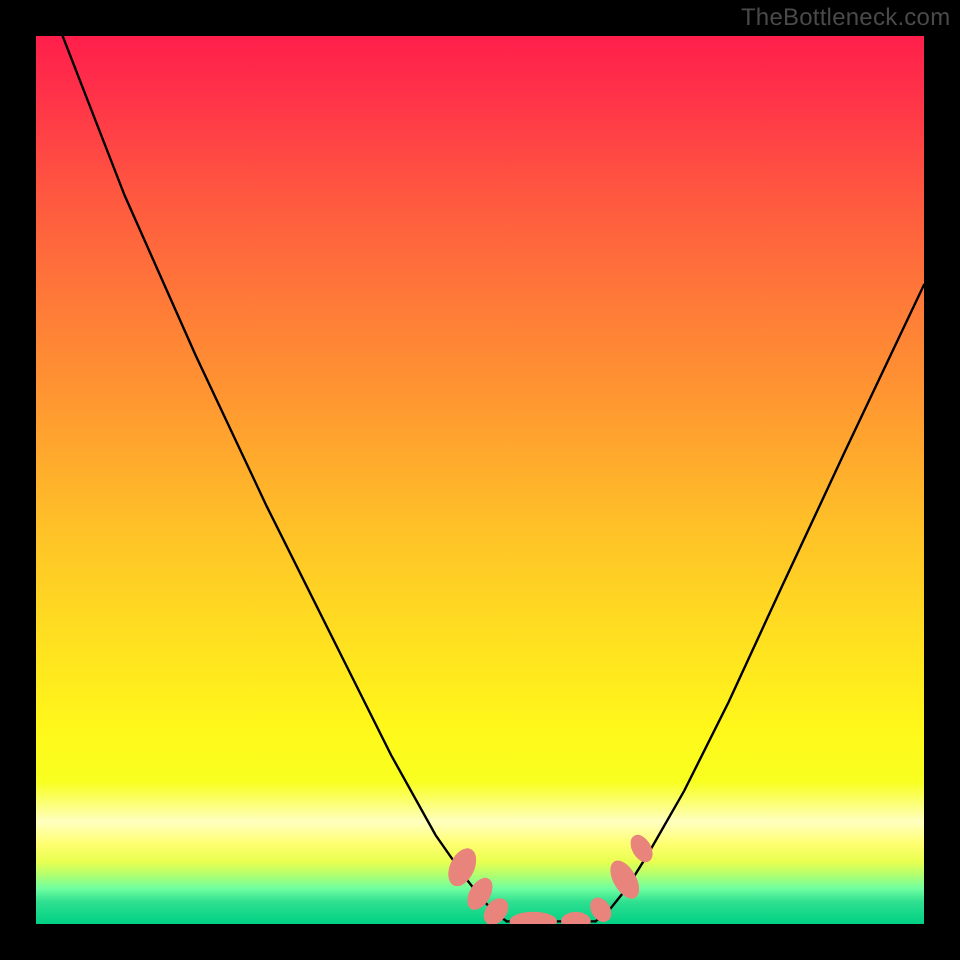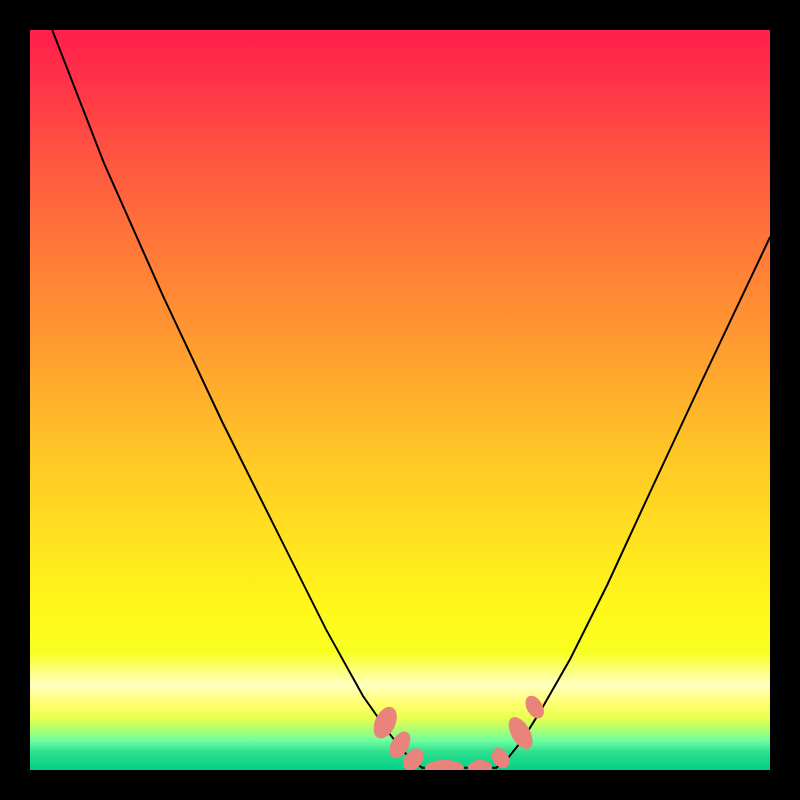--- a/index.html
+++ b/index.html
@@ -79,13 +79,14 @@
           <ellipse cx="370.00" cy="714.84" rx="8.14" ry="14.06" transform="rotate(30 370.00 714.84)" fill="#e9847d" stroke="#e9847d" stroke-width="1"></ellipse>
           <ellipse cx="383.32" cy="729.64" rx="8.14" ry="11.84" transform="rotate(38 383.32 729.64)" fill="#e9847d" stroke="#e9847d" stroke-width="1"></ellipse>
           <ellipse cx="414.40" cy="737.78" rx="19.24" ry="7.40" fill="#e9847d" stroke="#e9847d" stroke-width="1"></ellipse>
           <ellipse cx="449.92" cy="737.78" rx="11.84" ry="7.40" fill="#e9847d" stroke="#e9847d" stroke-width="1"></ellipse>
           <ellipse cx="470.64" cy="728.16" rx="7.40" ry="10.36" transform="rotate(-32 470.64 728.16)" fill="#e9847d" stroke="#e9847d" stroke-width="1"></ellipse>
           <ellipse cx="490.62" cy="703.00" rx="8.88" ry="17.02" transform="rotate(-30 490.62 703.00)" fill="#e9847d" stroke="#e9847d" stroke-width="1"></ellipse>
           <ellipse cx="504.68" cy="677.10" rx="7.40" ry="11.84" transform="rotate(-30 504.68 677.10)" fill="#e9847d" stroke="#e9847d" stroke-width="1"></ellipse>
         </g>
     </svg>
   </div>
+  <div class="watermark">TheBottleneck.com</div>
 </div>
 
 </body></html>

